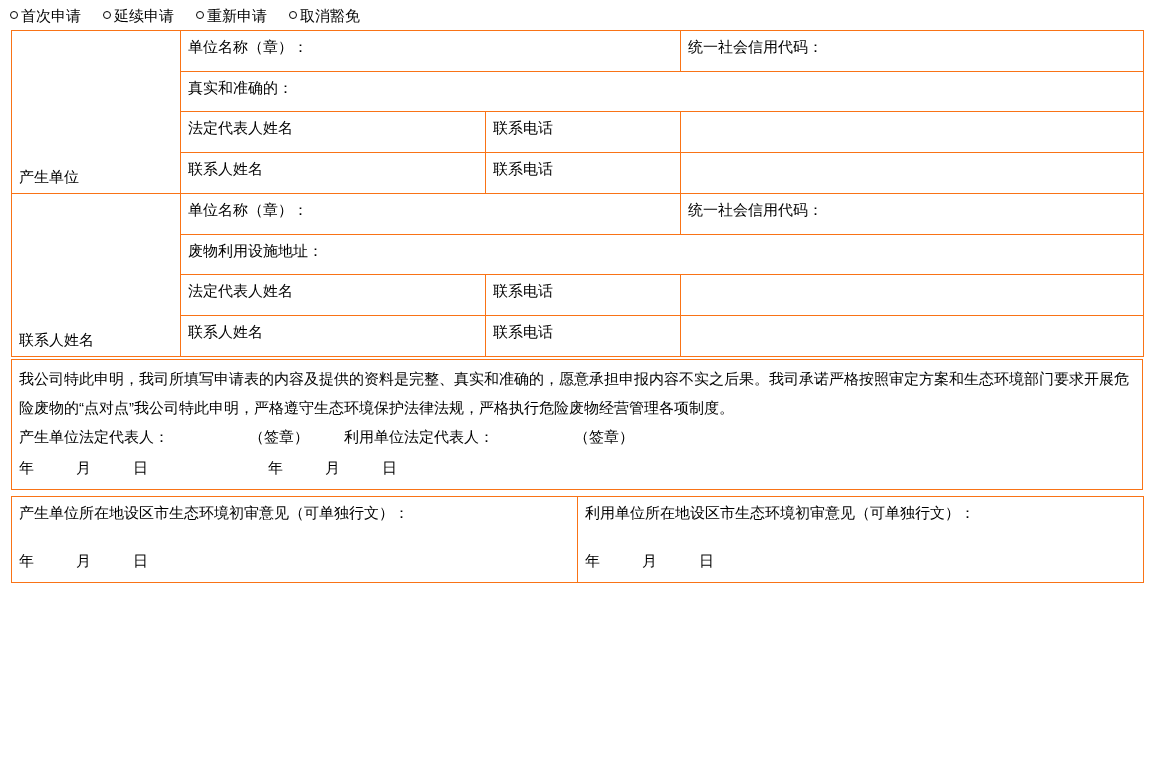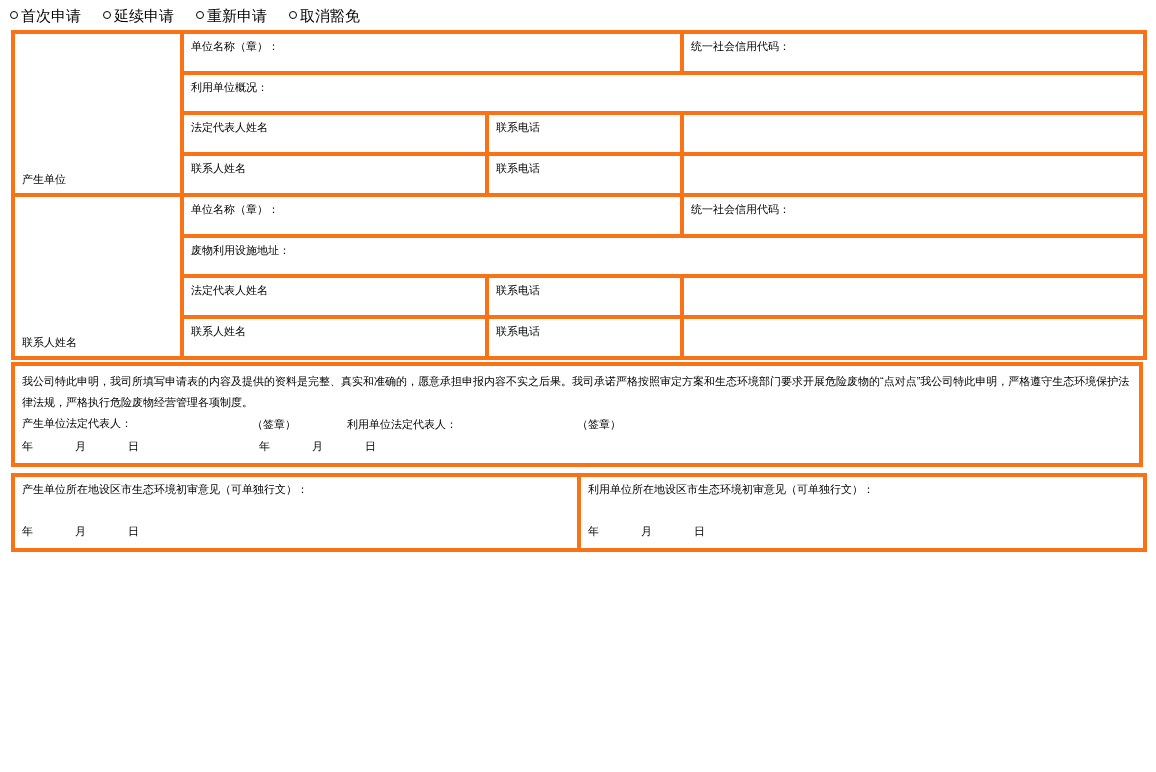--- a/index.html
+++ b/index.html
@@ -51,42 +51,42 @@
   }
 
   
   table.grid {
     border-collapse: collapse;
     width: 1132px;
     margin-left: 11px;
     table-layout: fixed;
   }
   table.grid td {
-    border: 4px solid #f97316;
+    border: 1px solid #f97316;
     padding: 5px 7px;
     vertical-align: top;
-    font-size: 11px;
+    font-size: 15px;
     line-height: 1.45;
   }
   .lbl-left { vertical-align: bottom !important; padding-bottom: 6px; }
 
   .cell-h40 { height: 40px; }
   .cell-h41 { height: 41px; }
 
   
   .gap-1 { height: 2px; }
 
   .block-text {
     line-height: 1.9;
   }
   .sig-line {
     display: flex;
     line-height: 2.0;
   }
-  .sig-line .s1 { width: 230px; font-family: Liberation Mono, monospace; }
+  .sig-line .s1 { width: 230px; }
   .sig-line .s2 { width: 95px; }
   .sig-line .s3 { width: 230px; }
   .date-line {
     line-height: 2.1;
     letter-spacing: 0;
   }
   .date-line span.sp { display: inline-block; width: 42px; }
   .date-line span.sp-big { display: inline-block; width: 120px; }
 
   .two-col td { vertical-align: top; }
@@ -130,21 +130,21 @@
       <col style="width:463px">
     </colgroup>
     <tbody>
 
       <tr>
         <td rowspan="4" class="lbl-left">产生单位</td>
         <td colspan="2" class="cell-h41">单位名称（章）：</td>
         <td class="cell-h41">统一社会信用代码：</td>
       </tr>
       <tr>
-        <td colspan="3" class="cell-h40">利用单位概况：</td>
+        <td colspan="3" class="cell-h40">真实和准确的：</td>
       </tr>
       <tr>
         <td class="cell-h41">法定代表人姓名</td>
         <td class="cell-h41">联系电话</td>
         <td class="cell-h41"></td>
       </tr>
       <tr>
         <td class="cell-h41">联系人姓名</td>
         <td class="cell-h41">联系电话</td>
         <td class="cell-h41"></td>

